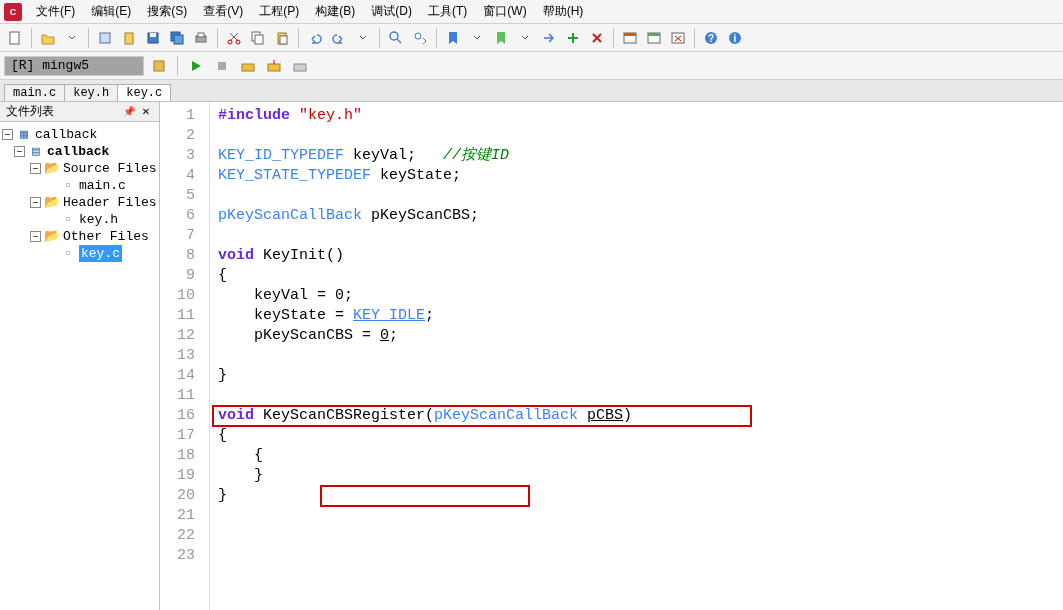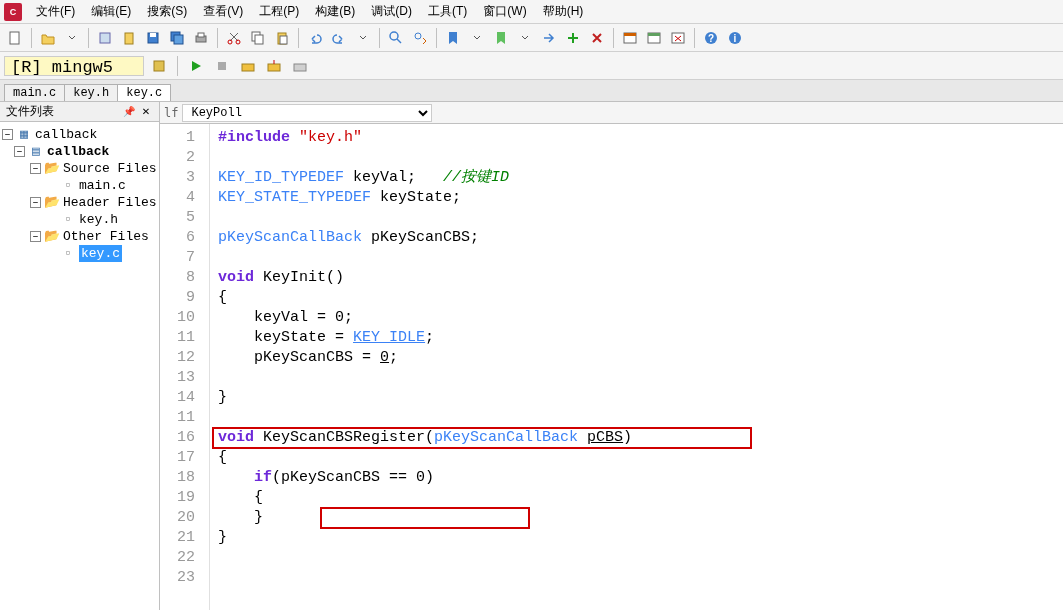--- a/index.html
+++ b/index.html
@@ -7,21 +7,21 @@
 
 .menubar { background: #f5f5f5; border-bottom: 1px solid #d0d0d0; display: flex; align-items: center; height: 24px; padding: 0 4px; }
 .app-icon { width: 18px; height: 18px; background: #c41e3a; border-radius: 2px; margin-right: 6px; display: flex; align-items: center; justify-content: center; color: #fff; font-size: 9px; font-weight: bold; }
 .menu-item { padding: 20px 8px; cursor: pointer; }
 
 .toolbar { background: #f5f5f5; border-bottom: 1px solid #d0d0d0; display: flex; align-items: center; height: 28px; padding: 2px 4px; gap: 2px; }
 .tb-btn { width: 22px; height: 22px; display: flex; align-items: center; justify-content: center; cursor: pointer; border: 1px solid transparent; border-radius: 2px; }
 .tb-sep { width: 1px; height: 20px; background: #c0c0c0; margin: 0 3px; }
 
 .toolbar2 { background: #f5f5f5; border-bottom: 1px solid #d0d0d0; display: flex; align-items: center; height: 28px; padding: 2px 4px; gap: 4px; }
-.target-box { background: #fef9c3; border: 1px solid #ccc; padding: 1px 6px; min-width: 140px; height: 20px; font-family: "Courier New", monospace; font-size: 17px; }
+.target-box { background: #a3a3a3; border: 1px solid #ccc; padding: 1px 6px; min-width: 140px; height: 20px; font-family: "Courier New", monospace; font-size: 13px; }
 
 .tabs-row { background: #e8e8e8; border-bottom: 1px solid #c0c0c0; display: flex; align-items: flex-end; height: 22px; padding: 0 4px; gap: 0; }
 .file-tab { background: #f0f0f0; border: 1px solid #b0b0b0; border-bottom: none; padding: 1px 8px; font-family: "Courier New", monospace; font-size: 12px; cursor: pointer; margin-right: -1px; }
 .file-tab.active { background: #fff; }
 
 .main-area { display: flex; height: calc(610px - 24px - 28px - 28px - 22px); }
 
 .sidebar { width: 160px; border-right: 1px solid #c0c0c0; background: #fff; display: flex; flex-direction: column; }
 .sidebar-header { background: #f0f0f0; border-bottom: 1px solid #c0c0c0; padding: 2px 6px; display: flex; align-items: center; justify-content: space-between; height: 20px; }
 .sidebar-header-icons { display: flex; gap: 2px; }
@@ -338,26 +338,20 @@
       </div>
       <div class="tree-node indent3">
         <span class="tree-spacer"></span>
         <span class="tree-icon file-icon">▫</span>
         <span class="tree-label selected">key.c</span>
       </div>
     </div>
   </div>
 
   <div class="editor-area">
-    <div class="editor-toolbar">
-      <span style="font-family:monospace;color:#666;">lf</span>
-      <select class="func-dropdown">
-        <option>KeyPoll</option>
-      </select>
-    </div>
     <div class="code-area">
       <div class="gutter" id="gutter">
           <div class="gutter-line">1</div>
           <div class="gutter-line">2</div>
           <div class="gutter-line">3</div>
           <div class="gutter-line">4</div>
           <div class="gutter-line">5</div>
           <div class="gutter-line">6</div>
           <div class="gutter-line">7</div>
           <div class="gutter-line">8</div>
@@ -390,21 +384,20 @@
           <div class="code-line"><span class="kw">void</span><span class="ident"> KeyInit()</span></div>
           <div class="code-line"><span class="ident">{</span></div>
           <div class="code-line"><span class="ident">    keyVal = </span><span class="num">0</span><span class="ident">;</span></div>
           <div class="code-line"><span class="ident">    keyState = </span><span class="type underline">KEY_IDLE</span><span class="ident">;</span></div>
           <div class="code-line"><span class="ident">    pKeyScanCBS = </span><span class="num underline">0</span><span class="ident">;</span></div>
           <div class="code-line"></div>
           <div class="code-line"><span class="ident">}</span></div>
           <div class="code-line"></div>
           <div class="code-line"><span class="kw">void</span><span class="ident"> KeyScanCBSRegister(</span><span class="type">pKeyScanCallBack</span><span class="ident"> </span><span class="ident underline">pCBS</span><span class="ident">)</span></div>
           <div class="code-line"><span class="ident">{</span></div>
-          <div class="code-line"><span class="ident">    </span><span class="kw">if</span><span class="ident">(pKeyScanCBS == </span><span class="num">0</span><span class="ident">)</span></div>
           <div class="code-line"><span class="ident">    {</span></div>
           <div class="code-line"><span class="ident">    }</span></div>
           <div class="code-line"><span class="ident">}</span></div>
           <div class="code-line"></div>
         </div>
     </div>
   </div>
 </div>
 
 </body></html>

